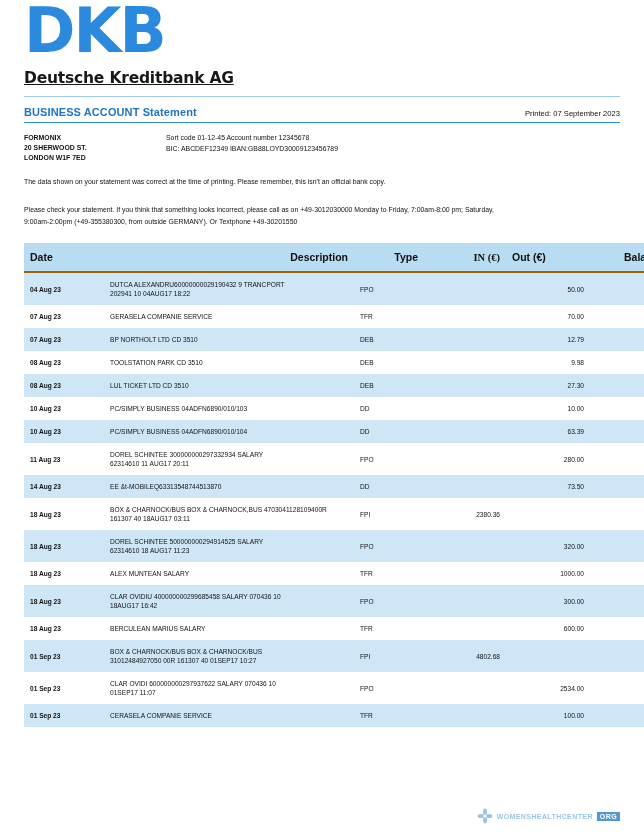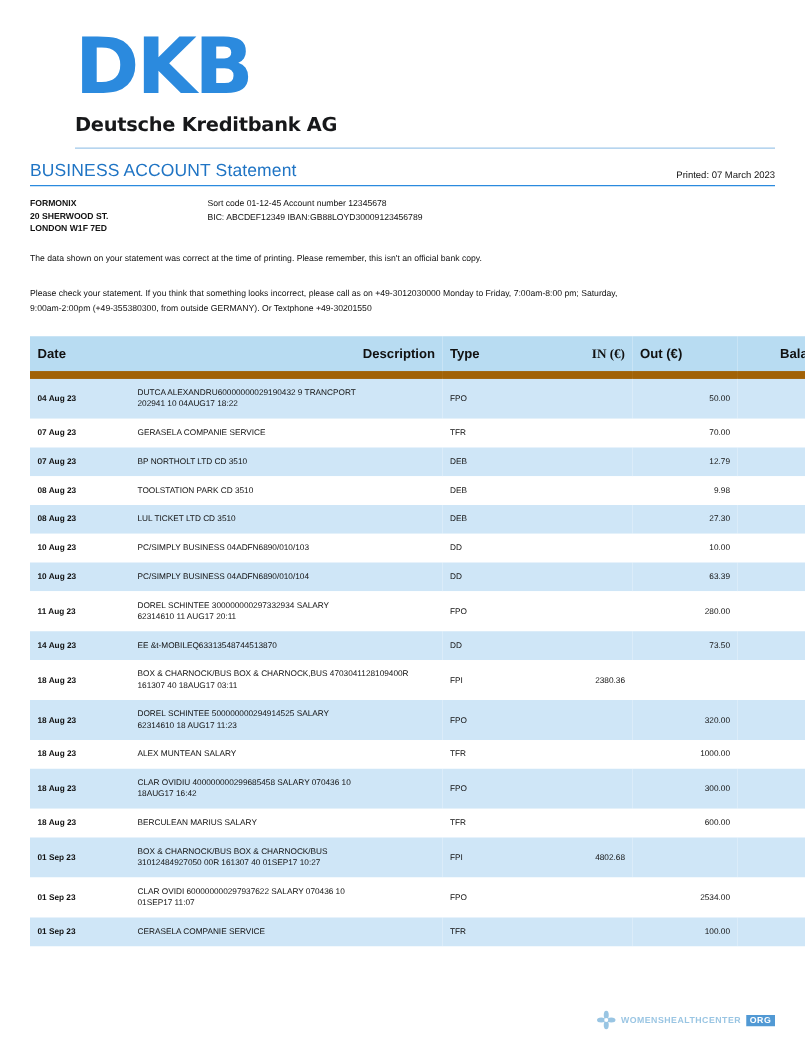--- a/index.html
+++ b/index.html
@@ -18,57 +18,56 @@
   .page {
     position: relative;
     width: 644px;
     height: 836px;
     box-sizing: border-box;
     padding: 0 24px;
   }
 
   
   .logo-block {
-    padding-top: 22px;
-    margin-left: 36px;
   }
   .logo-word {
     font-family: "DejaVu Sans", sans-serif;
     font-weight: bold;
     font-size: 62px;
     line-height: 62px;
     letter-spacing: -2px;
     color: #2b8ade;
   }
   .logo-sub {
     font-family: "DejaVu Sans", sans-serif;
     font-weight: bold;
     font-size: 15.5px;
     line-height: 20px;
     color: #17181a;
     margin-top: 6px;
     letter-spacing: -0.2px;
+    text-decoration: underline;
   }
   .logo-rule {
     margin-top: 8px;
     border-top: 1px solid #9fc8ea;
     width: 100%;
   }
 
   
   .title-row {
     display: flex;
     justify-content: space-between;
     align-items: flex-end;
     margin-top: 9px;
   }
   .stmt-title {
     color: #1f74c4;
-    font-weight: normal;
-    font-size: 14px;
+    font-weight: bold;
+    font-size: 11px;
     letter-spacing: 0.1px;
   }
   .printed {
     font-size: 7.6px;
     color: #111111;
   }
   .title-rule {
     margin-top: 4px;
     border-top: 1.6px solid #2b8ade;
     width: 100%;
@@ -118,25 +117,25 @@
     border-collapse: collapse;
     width: 100%;
     table-layout: fixed;
   }
   table.stmt thead th {
     background: #b8dcf2;
     color: #111;
     font-size: 10.5px;
     font-weight: bold;
     padding: 8px 6px;
-    border-bottom: 6px solid #a16207;
+    border-bottom: 2px solid #a16207;
   }
   th.c-date   { width: 68px;  text-align: left;  padding-left: 10px; }
   th.c-desc   { width: 238px; text-align: right;  padding-left: 28px;}
-  th.c-type   { width: 58px;  text-align: left;  padding-left: 6px;}
+  th.c-type   { width: 58px;  text-align: right;  padding-left: 6px;}
   th.c-in     { width: 70px;  text-align: right; padding-right: 12px; font-family: Liberation Serif, serif;}
   th.c-out    { width: 72px;  text-align: left; padding-right: 16px;}
   th.c-bal    { width: 84px;  text-align: right; padding-right: 12px;}
 
   table.stmt tbody tr {
     background: #ffffff;
   }
   table.stmt tbody tr.alt {
     background: #cfe6f7;
   }
@@ -203,21 +202,21 @@
 <div class="page">
 
   <div class="logo-block">
     <div class="logo-word">DKB</div>
     <div class="logo-sub">Deutsche Kreditbank AG</div>
     <div class="logo-rule"></div>
   </div>
 
   <div class="title-row">
     <div class="stmt-title">BUSINESS ACCOUNT Statement</div>
-    <div class="printed">Printed: 07 March 2023</div>
+    <div class="printed">Printed: 07 September 2023</div>
   </div>
   <div class="title-rule"></div>
 
   <div class="addr-row">
     <div class="addr-col">
       <div class="line">FORMONIX</div>
       <div class="line">20 SHERWOOD ST.</div>
       <div class="line">LONDON W1F 7ED</div>
     </div>
     <div class="acct-col">

